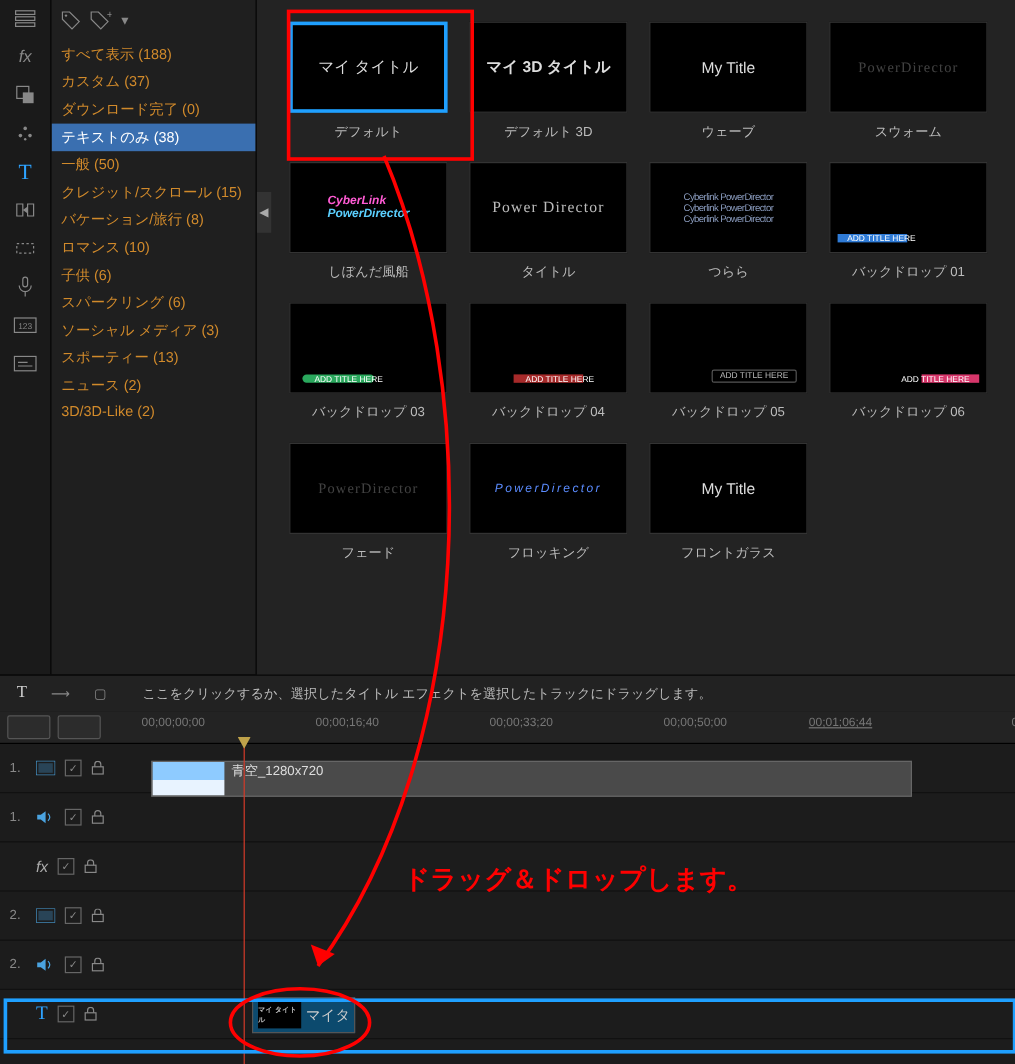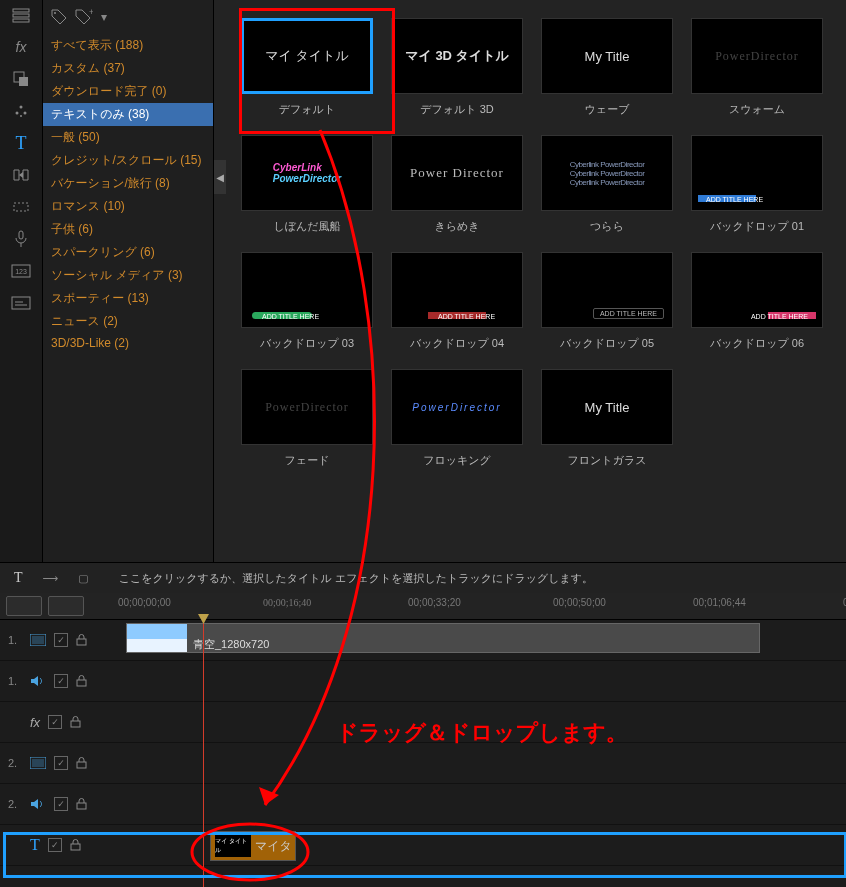--- a/index.html
+++ b/index.html
@@ -24,23 +24,23 @@
   .timeline{flex:1;background:#1c1c1c;display:flex;flex-direction:column}
   .ruler{height:26px;position:relative;background:#232323;border-bottom:1px solid #000}
   .rulerctrl{position:absolute;left:0;top:0;width:116px;height:100%;display:flex;align-items:center;gap:6px;padding-left:6px}
   .rbtn{width:34px;height:18px;border:1px solid #555;background:#2c2c2c;border-radius:2px}
   .ticks{position:absolute;left:118px;right:0;top:0;height:100%}
   .tk{position:absolute;top:4px;font-size:10px;color:#777}
   .track{height:40px;display:flex;align-items:center;border-bottom:1px solid #111;position:relative}
   .thdr{flex:0 0 116px;height:100%;display:flex;align-items:center;gap:8px;padding-left:8px;color:#888;font-size:11px}
   .thdr .num{width:14px}
   .trackbody{flex:1;height:100%;position:relative}
-  .clip{position:absolute;top:3px;height:28px;background:#4a4a4a;border:1px solid #666;display:flex;align-items:flex-end;font-size:11px;color:#ddd;overflow:hidden}
+  .clip{position:absolute;top:14px;height:28px;background:#4a4a4a;border:1px solid #666;display:flex;align-items:flex-start;font-size:11px;color:#ddd;overflow:hidden}
   .clip .cthumb{width:60px;height:100%;background:linear-gradient(#8ecbff 0%,#8ecbff 55%,#e8f3ff 55%,#e8f3ff 100%)}
-  .titleclip{position:absolute;top:6px;height:28px;background:#a16207;border:1px solid #555;display:flex;align-items:center}
+  .titleclip{position:absolute;top:6px;height:28px;background:#0c4a6e;border:1px solid #555;display:flex;align-items:center}
   .titleclip .mt{width:36px;height:22px;background:#000;color:#fff;font-size:6px;display:flex;align-items:center;justify-content:center;margin:0 4px}
   .playhead{position:absolute;top:0;bottom:0;width:1px;background:#d43b2a;left:203px;z-index:3;pointer-events:none}
   .playhead::before{content:"";position:absolute;top:-6px;left:-5px;width:11px;height:10px;background:#bfa24a;clip-path:polygon(0 0,100% 0,50% 100%)}
   
   .ann{position:absolute;pointer-events:none;z-index:20}
   .redbox{border:3px solid red}
   .bluebox{border:3px solid #1fa0ff}
   .redtxt{position:absolute;color:red;font-size:22px;font-weight:bold;z-index:22}
   svg.arrow{position:absolute;z-index:21;pointer-events:none}
   
@@ -181,21 +181,21 @@
                 <div style="color:#ff5bd4;font-size:10px;font-weight:bold;font-style:italic">CyberLink</div>
                 <div style="color:#5bd0ff;font-size:10px;font-weight:bold;font-style:italic">PowerDirector</div>
               </div>
             </div>
             <div class="lbl">しぼんだ風船</div>
           </div>
           <div class="titem">
             <div class="thumb">
               <span class="t-serif" style="font-size:13px">Power Director</span>
             </div>
-            <div class="lbl">きらめき</div>
+            <div class="lbl">タイトル</div>
           </div>
           <div class="titem">
             <div class="thumb">
               <div style="" class="t-subline">Cyberlink PowerDirector<br>Cyberlink PowerDirector<br>Cyberlink PowerDirector</div>
             </div>
             <div class="lbl">つらら</div>
           </div>
           <div class="titem">
             <div class="thumb">
               <div class="t-bar" style="left:6px;bottom:8px;width:58px;background:#2f7bd6"></div>
@@ -260,24 +260,24 @@
   </div>
 
   <div class="timeline">
     <div class="ruler">
       <div class="rulerctrl">
         <div class="rbtn"></div>
         <div class="rbtn"></div>
       </div>
       <div class="ticks" id="ticks">
           <div class="tk" style="left: 0px;">00;00;00;00</div>
-          <div class="tk" style="left: 145px; font-family: Liberation Serif, serif;">00;00;16;40</div>
+          <div class="tk" style="left: 145px;">00;00;16;40</div>
           <div class="tk" style="left: 290px;">00;00;33;20</div>
           <div class="tk" style="left: 435px;">00;00;50;00</div>
-          <div class="tk" style="left: 575px;">00;01;06;44</div>
+          <div class="tk" style="left: 556px; text-decoration: underline;">00;01;06;44</div>
           <div class="tk" style="left: 725px;">00;01;2</div>
         </div>
     </div>
     <div style="position:relative;flex:1">
       <div class="playhead"></div>
       <div id="tracks">
           <div class="track">
             <div class="thdr">
               <span class="num">1.</span>
               <span>

